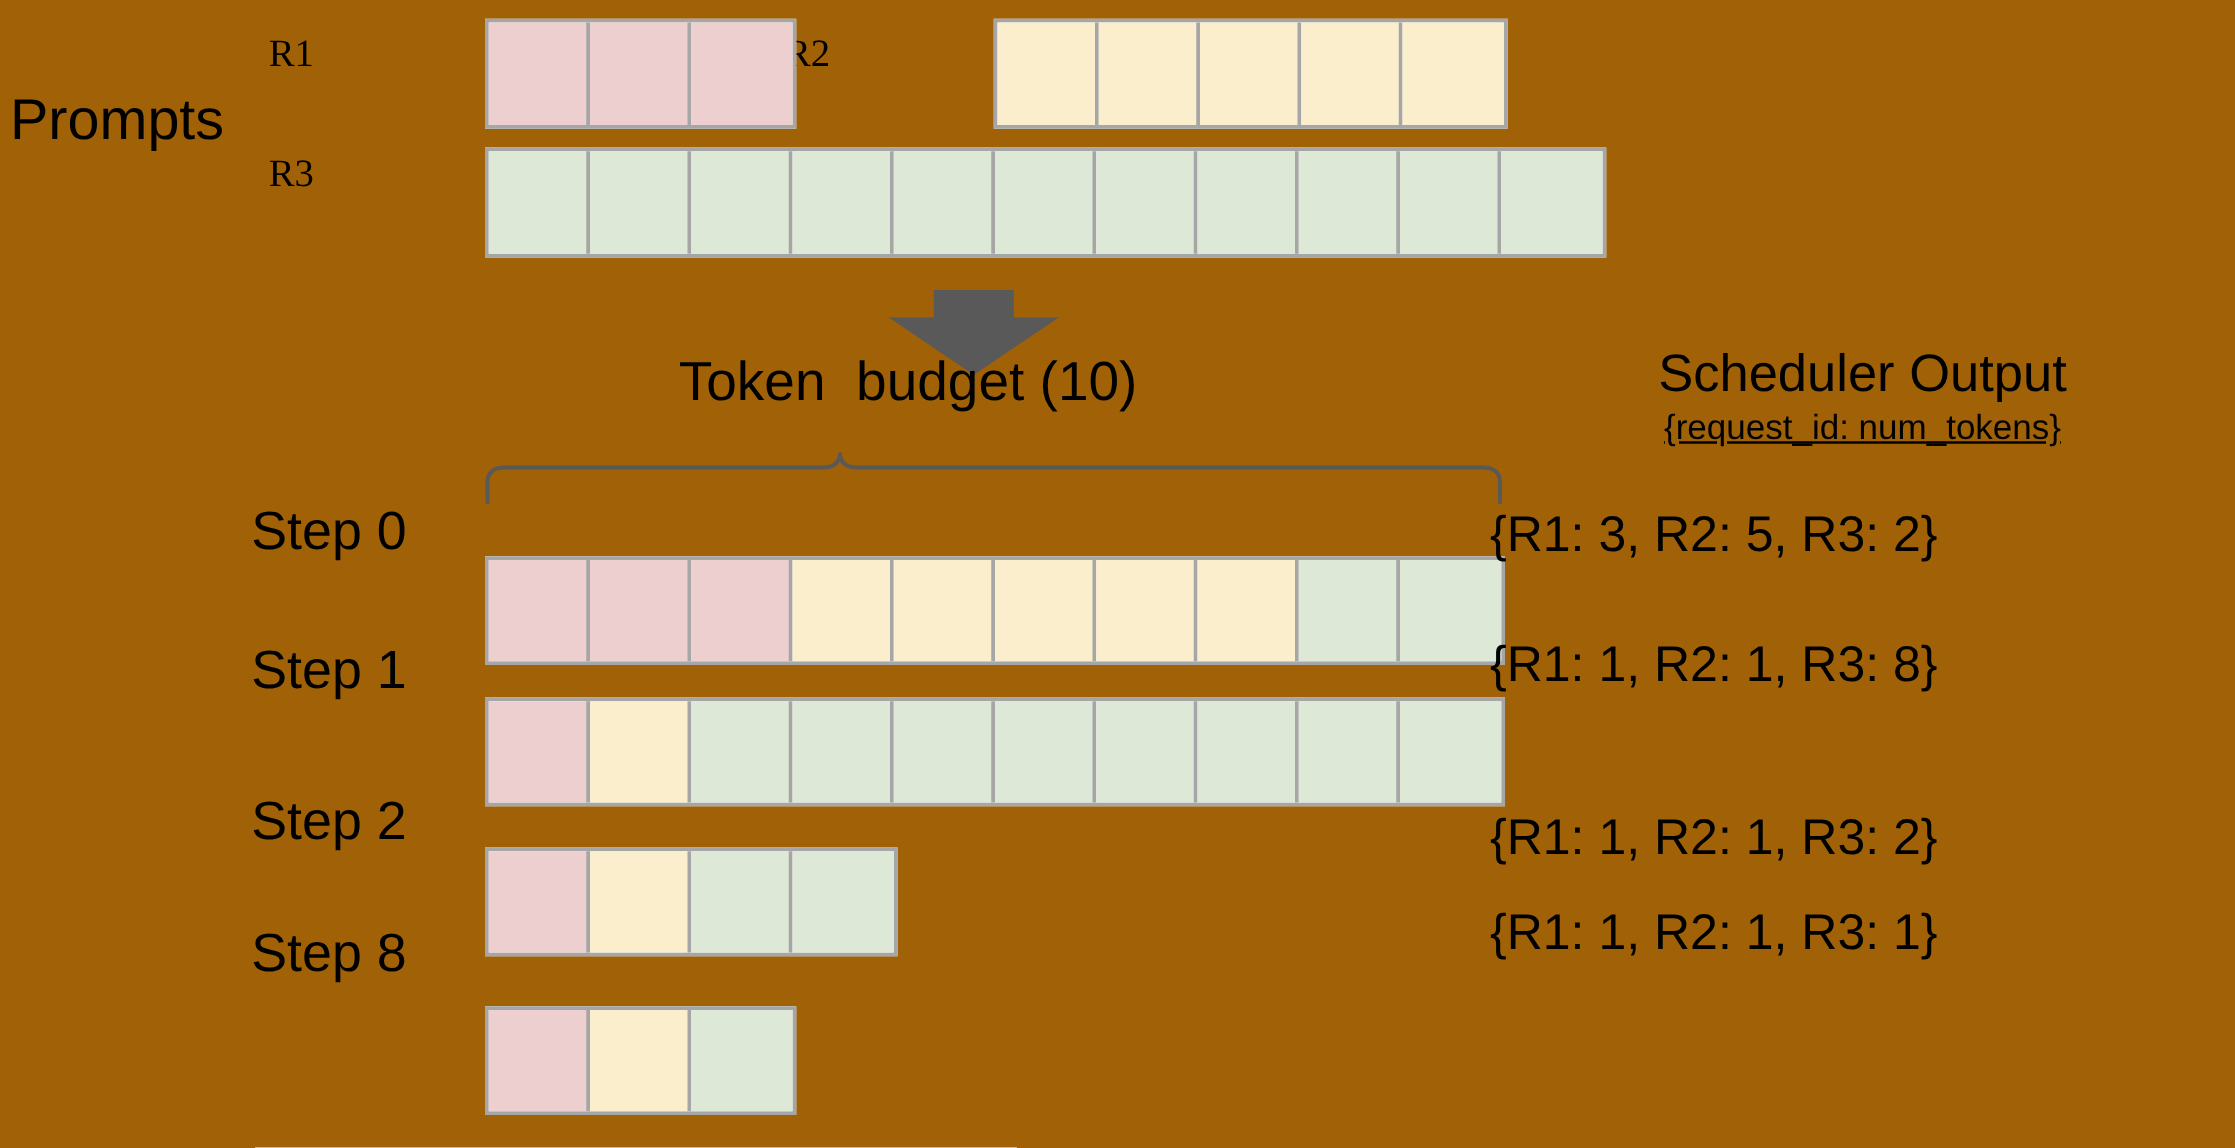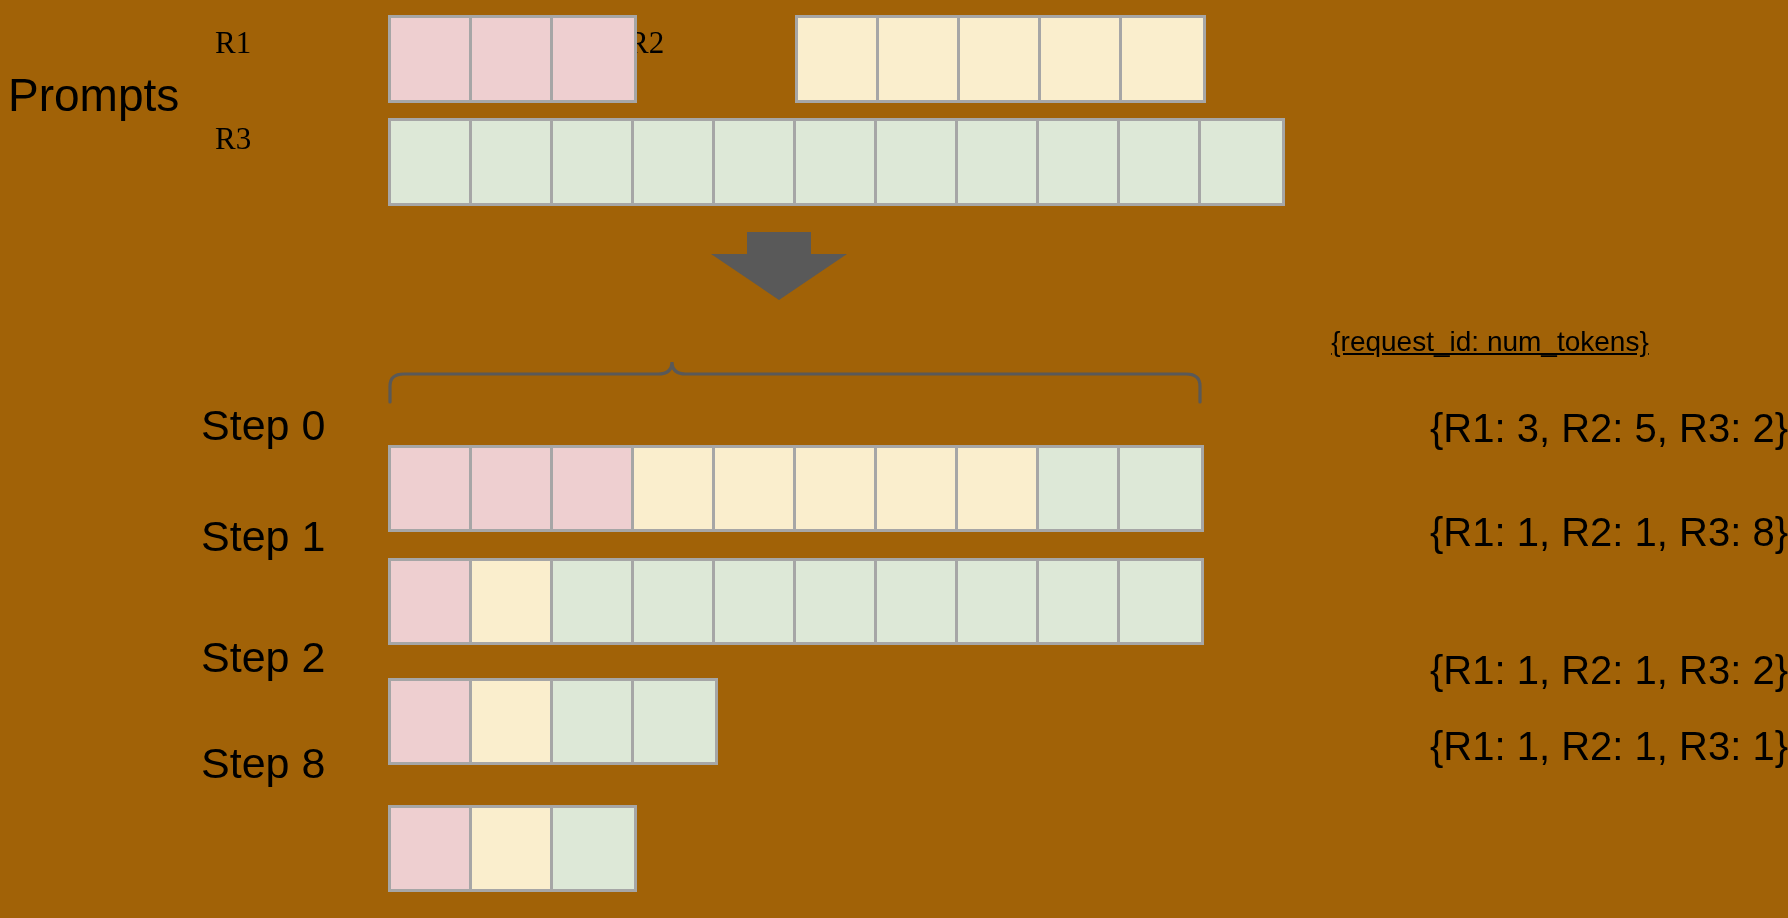--- a/index.html
+++ b/index.html
@@ -31,21 +31,21 @@
   .req-label      { font-size: 31px; font-family: Liberation Serif, serif; }
   .r1-label       { left: 215px; top: 27px; }
   .r2-label       { left: 628px; top: 27px; }
   .r3-label       { left: 215px; top: 123px; }
 
   .step-label     { font-size: 43px; margin-left: 20px; }
   .budget-label   { font-size: 44px; left: 543px; top: 284px; }
 
   .sched-title    { font-size: 42px; left: 1192px; top: 278px; width: 596px; text-align: center; }
   .sched-sub      { font-size: 28px; left: 1192px; top: 328px; width: 596px; text-align: center; text-decoration: underline; }
-  .sched-row      { font-size: 40px; width: 596px; left: 1192px; text-align: right; }
+  .sched-row      { font-size: 40px; width: 596px; left: 1192px; text-align: left; }
 
   
   .row {
     position: absolute;
     display: flex;
     box-sizing: border-box;
     border: 3px solid #a6a6a6;
     background: #ffffff;
   }
   .cell {
@@ -104,20 +104,21 @@
       <div class="cell r3" style="width: 81px;"></div>
       <div class="cell r3" style="width: 81px;"></div>
     </div>
 
   <div class="arrow-wrap">
     <svg width="180" height="70" viewBox="0 0 180 70" aria-hidden="true">
       <polygon points="47,0 111,0 111,22 147,22 79,68 11,22 47,22" fill="#595959"></polygon>
     </svg>
   </div>
 
+  <div class="label budget-label">Token  budget (10)</div>
 
   <div class="brace-wrap">
     <svg width="830" height="46" viewBox="0 0 830 46" aria-hidden="true">
       <path d="M 10,44 L 10,28 Q 10,16 24,16 L 278,16 Q 292,16 292,4 Q 292,16 306,16 L 806,16 Q 820,16 820,28 L 820,44" fill="none" stroke="#595959" stroke-width="3.2" stroke-linecap="round"></path>
     </svg>
   </div>
 
   <div class="label step-label" style="left:181px; top:404px;">Step 0</div>
   <div class="row" id="step-row-0" style="left: 388px; top: 445px; height: 87px; width: 816px;">
       <div class="cell r1" style="width: 81px;"></div>
@@ -154,20 +155,21 @@
       <div class="cell r3" style="width: 81px;"></div>
     </div>
 
   <div class="label step-label" style="left:181px; top:742px;">Step 8</div>
   <div class="row" id="step-row-3" style="left: 388px; top: 805px; height: 87px; width: 249px;">
       <div class="cell r1" style="width: 81px;"></div>
       <div class="cell r2" style="width: 81px;"></div>
       <div class="cell r3" style="width: 81px;"></div>
     </div>
 
+  <div class="label sched-title">Scheduler Output</div>
   <div class="label sched-sub">{request_id: num_tokens}</div>
 
   <div class="label sched-row" style="top:408px;">{R1: 3, R2: 5, R3: 2}</div>
   <div class="label sched-row" style="top:512px;">{R1: 1, R2: 1, R3: 8}</div>
   <div class="label sched-row" style="top:618px;margin-top:32px;">{R1: 1, R2: 1, R3: 2}</div>
   <div class="label sched-row" style="top:726px;">{R1: 1, R2: 1, R3: 1}</div>
 
 </div>
 
 </body></html>

